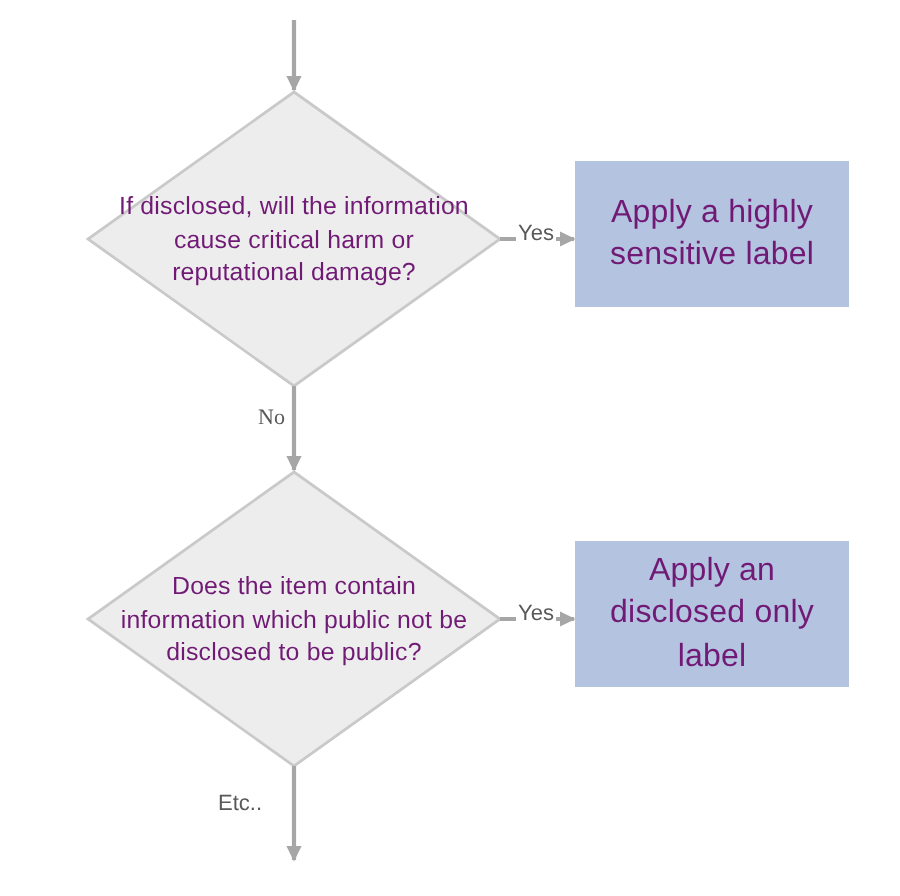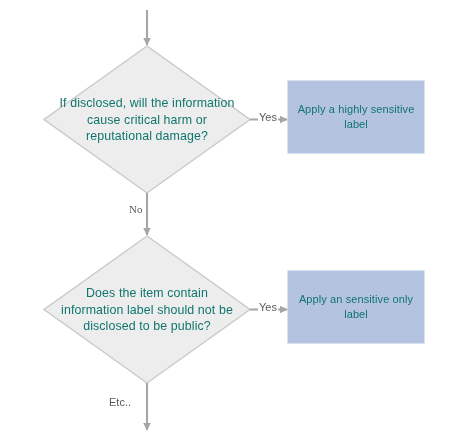--- a/index.html
+++ b/index.html
@@ -25,30 +25,30 @@
     width: 450px;
     height: 448px;
   }
   
   .node-text {
     position: absolute;
     display: flex;
     align-items: center;
     justify-content: center;
     text-align: center;
-    color: #0f766e;
+    color: #701a75;
     line-height: 1.32;
     pointer-events: none;
   }
   .diamond-text {
     font-size: 12.4px;
     letter-spacing: 0.1px;
   }
   .box-text {
-    font-size: 11px;
+    font-size: 16px;
     letter-spacing: 0.1px;
   }
   #diamond-1-text { left: 57px;  top: 78px;  width: 180px; height: 84px; }
   #diamond-2-text { left: 57px;  top: 268px; width: 180px; height: 84px; }
   #box-1-text     { left: 294px; top: 81px;  width: 124px; height: 72px; }
   #box-2-text     { left: 294px; top: 271px; width: 124px; height: 72px; }
 
   
   .edge-label {
     position: absolute;
@@ -92,23 +92,23 @@
 
     <rect x="288" y="271" width="136" height="72" fill="#b4c3e0" stroke="#b4c3e0" stroke-width="1"></rect>
 
     <line x1="147" y1="383" x2="147" y2="430" stroke="#a6a6a6" stroke-width="2.1" marker-end="url(#arrowhead)"></line>
   </svg>
 
   <div id="diamond-1-text" class="node-text diamond-text">If disclosed, will the information cause critical harm or reputational damage?</div>
 
   <div id="box-1-text" class="node-text box-text">Apply a highly sensitive label</div>
 
-  <div id="diamond-2-text" class="node-text diamond-text">Does the item contain information label should not be disclosed to be public?</div>
+  <div id="diamond-2-text" class="node-text diamond-text">Does the item contain information which public not be disclosed to be public?</div>
 
-  <div id="box-2-text" class="node-text box-text">Apply an sensitive only label</div>
+  <div id="box-2-text" class="node-text box-text">Apply an disclosed only label</div>
 
   <div id="edge-label-yes-1" class="edge-label">Yes</div>
 
   <div id="edge-label-no" class="edge-label">No</div>
 
   <div id="edge-label-yes-2" class="edge-label">Yes</div>
 
   <div id="edge-label-etc" class="edge-label">Etc..</div>
 
 </div>

